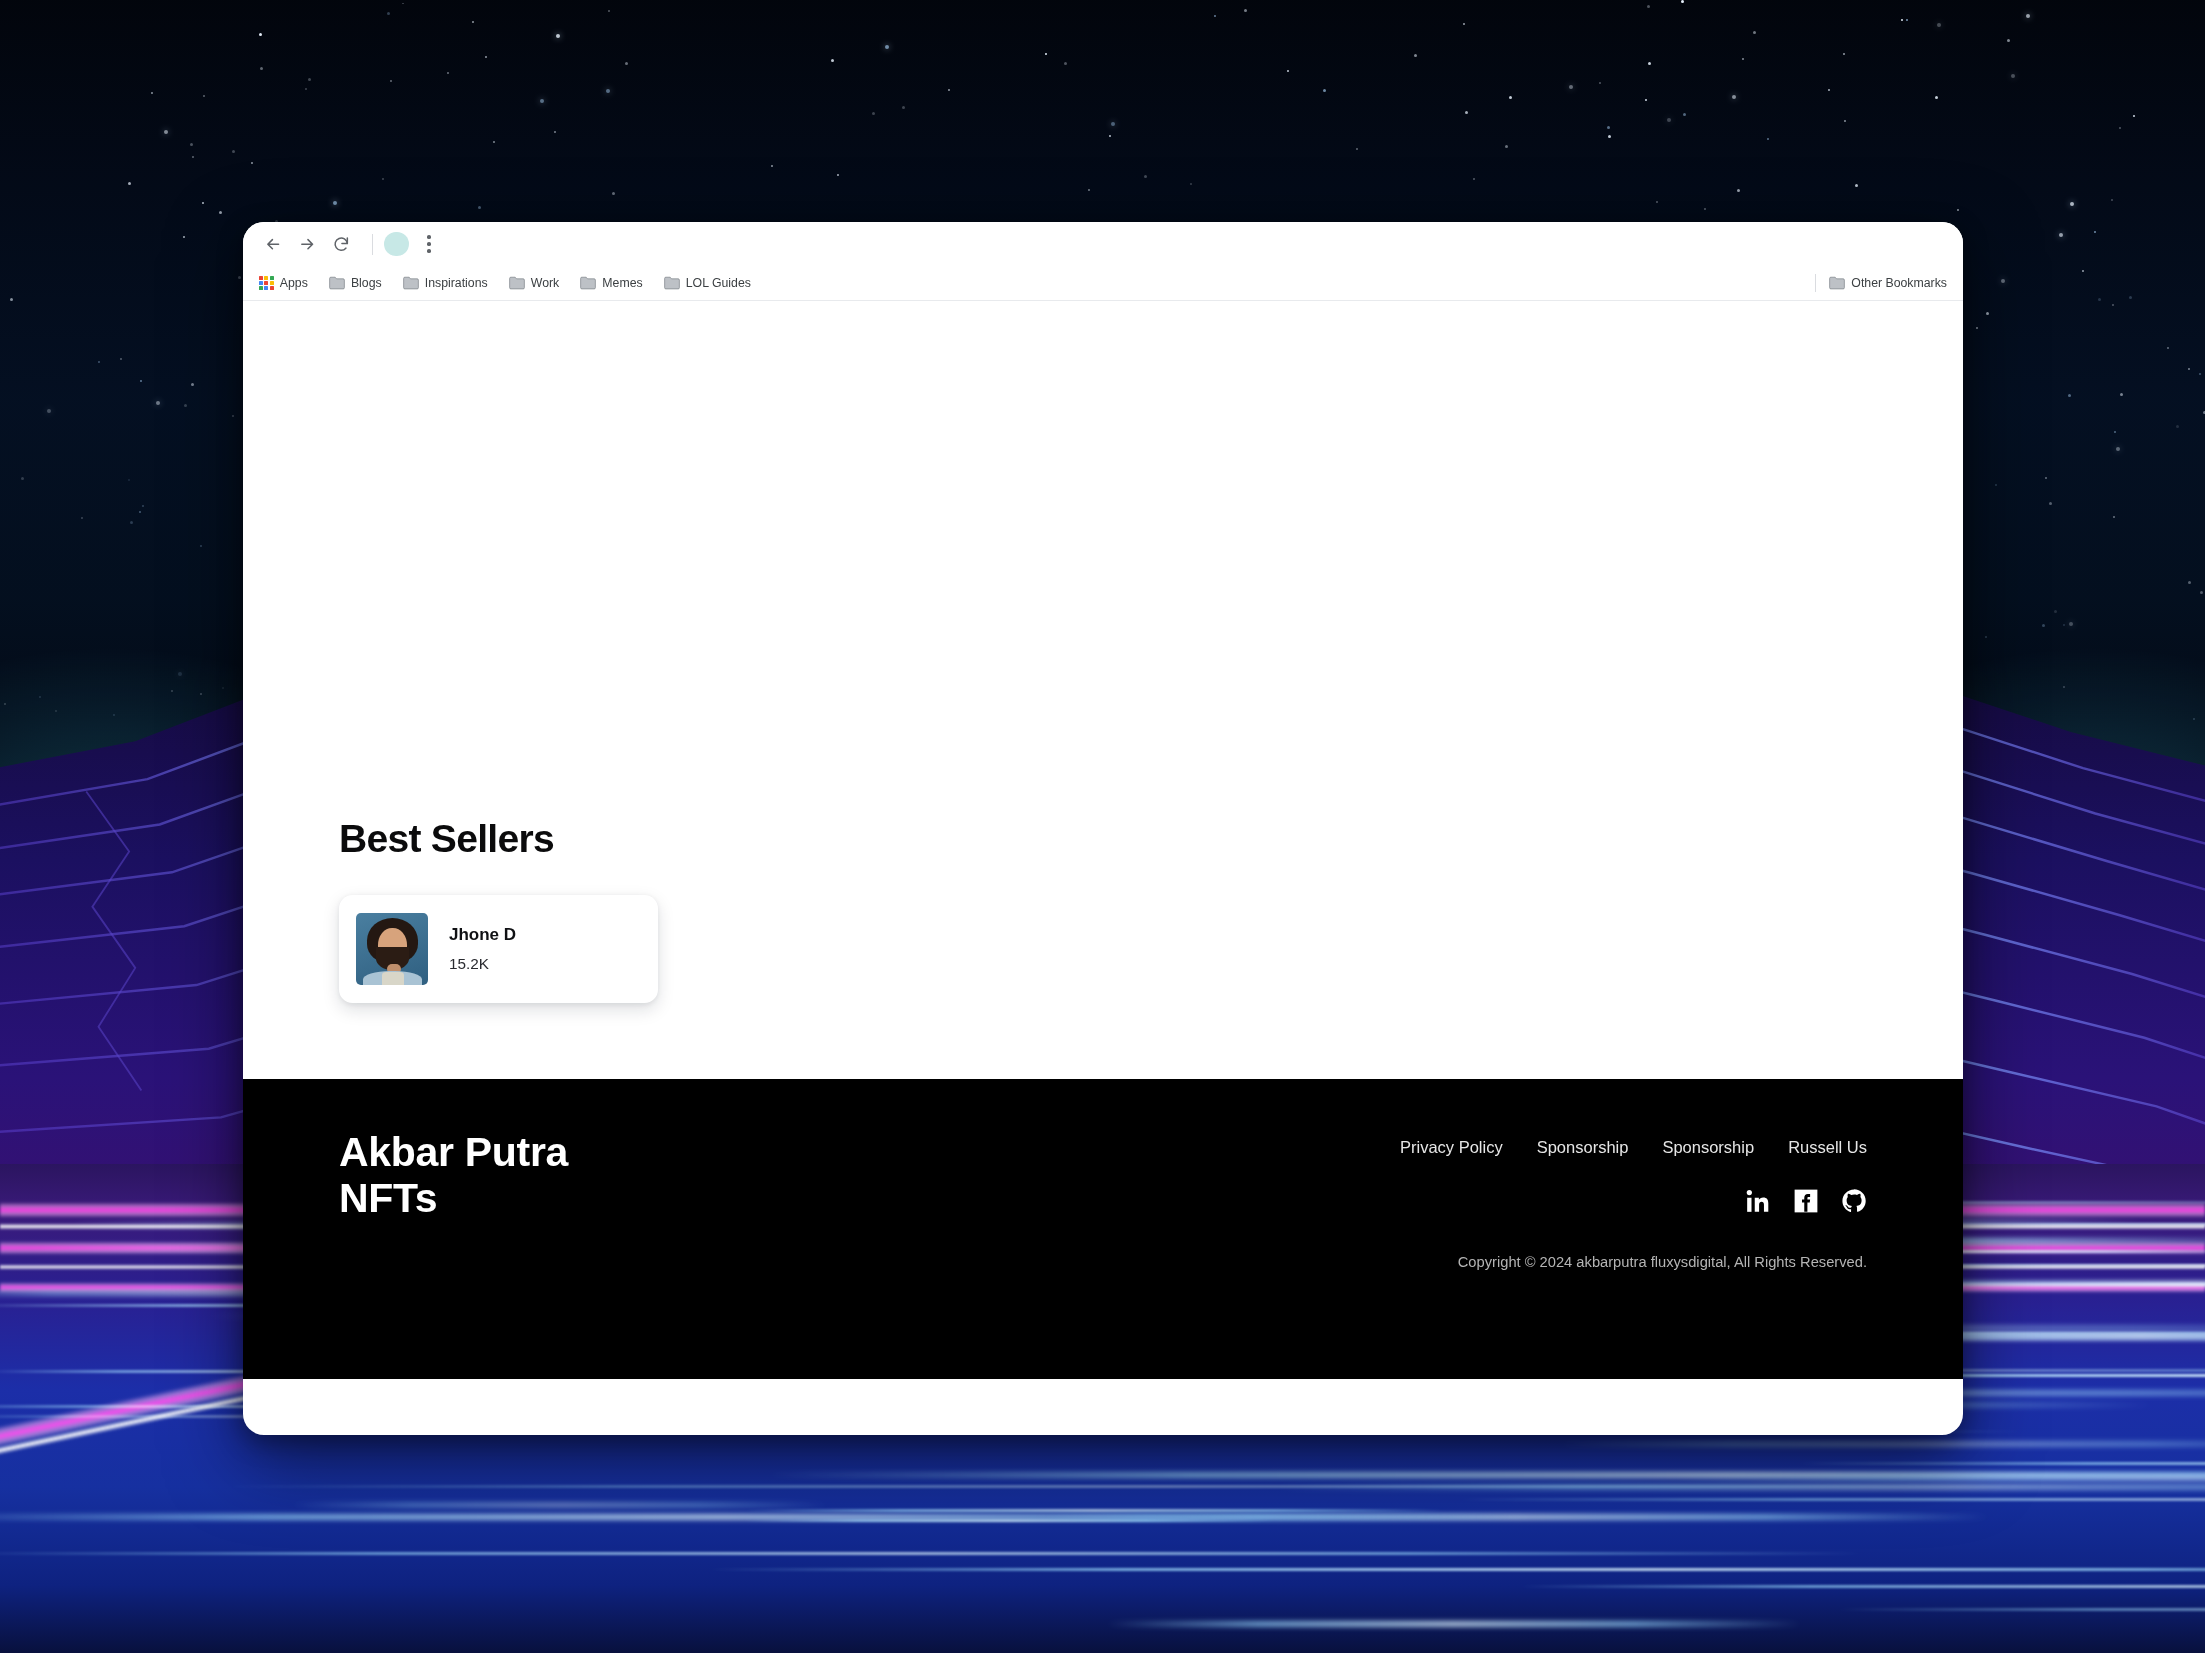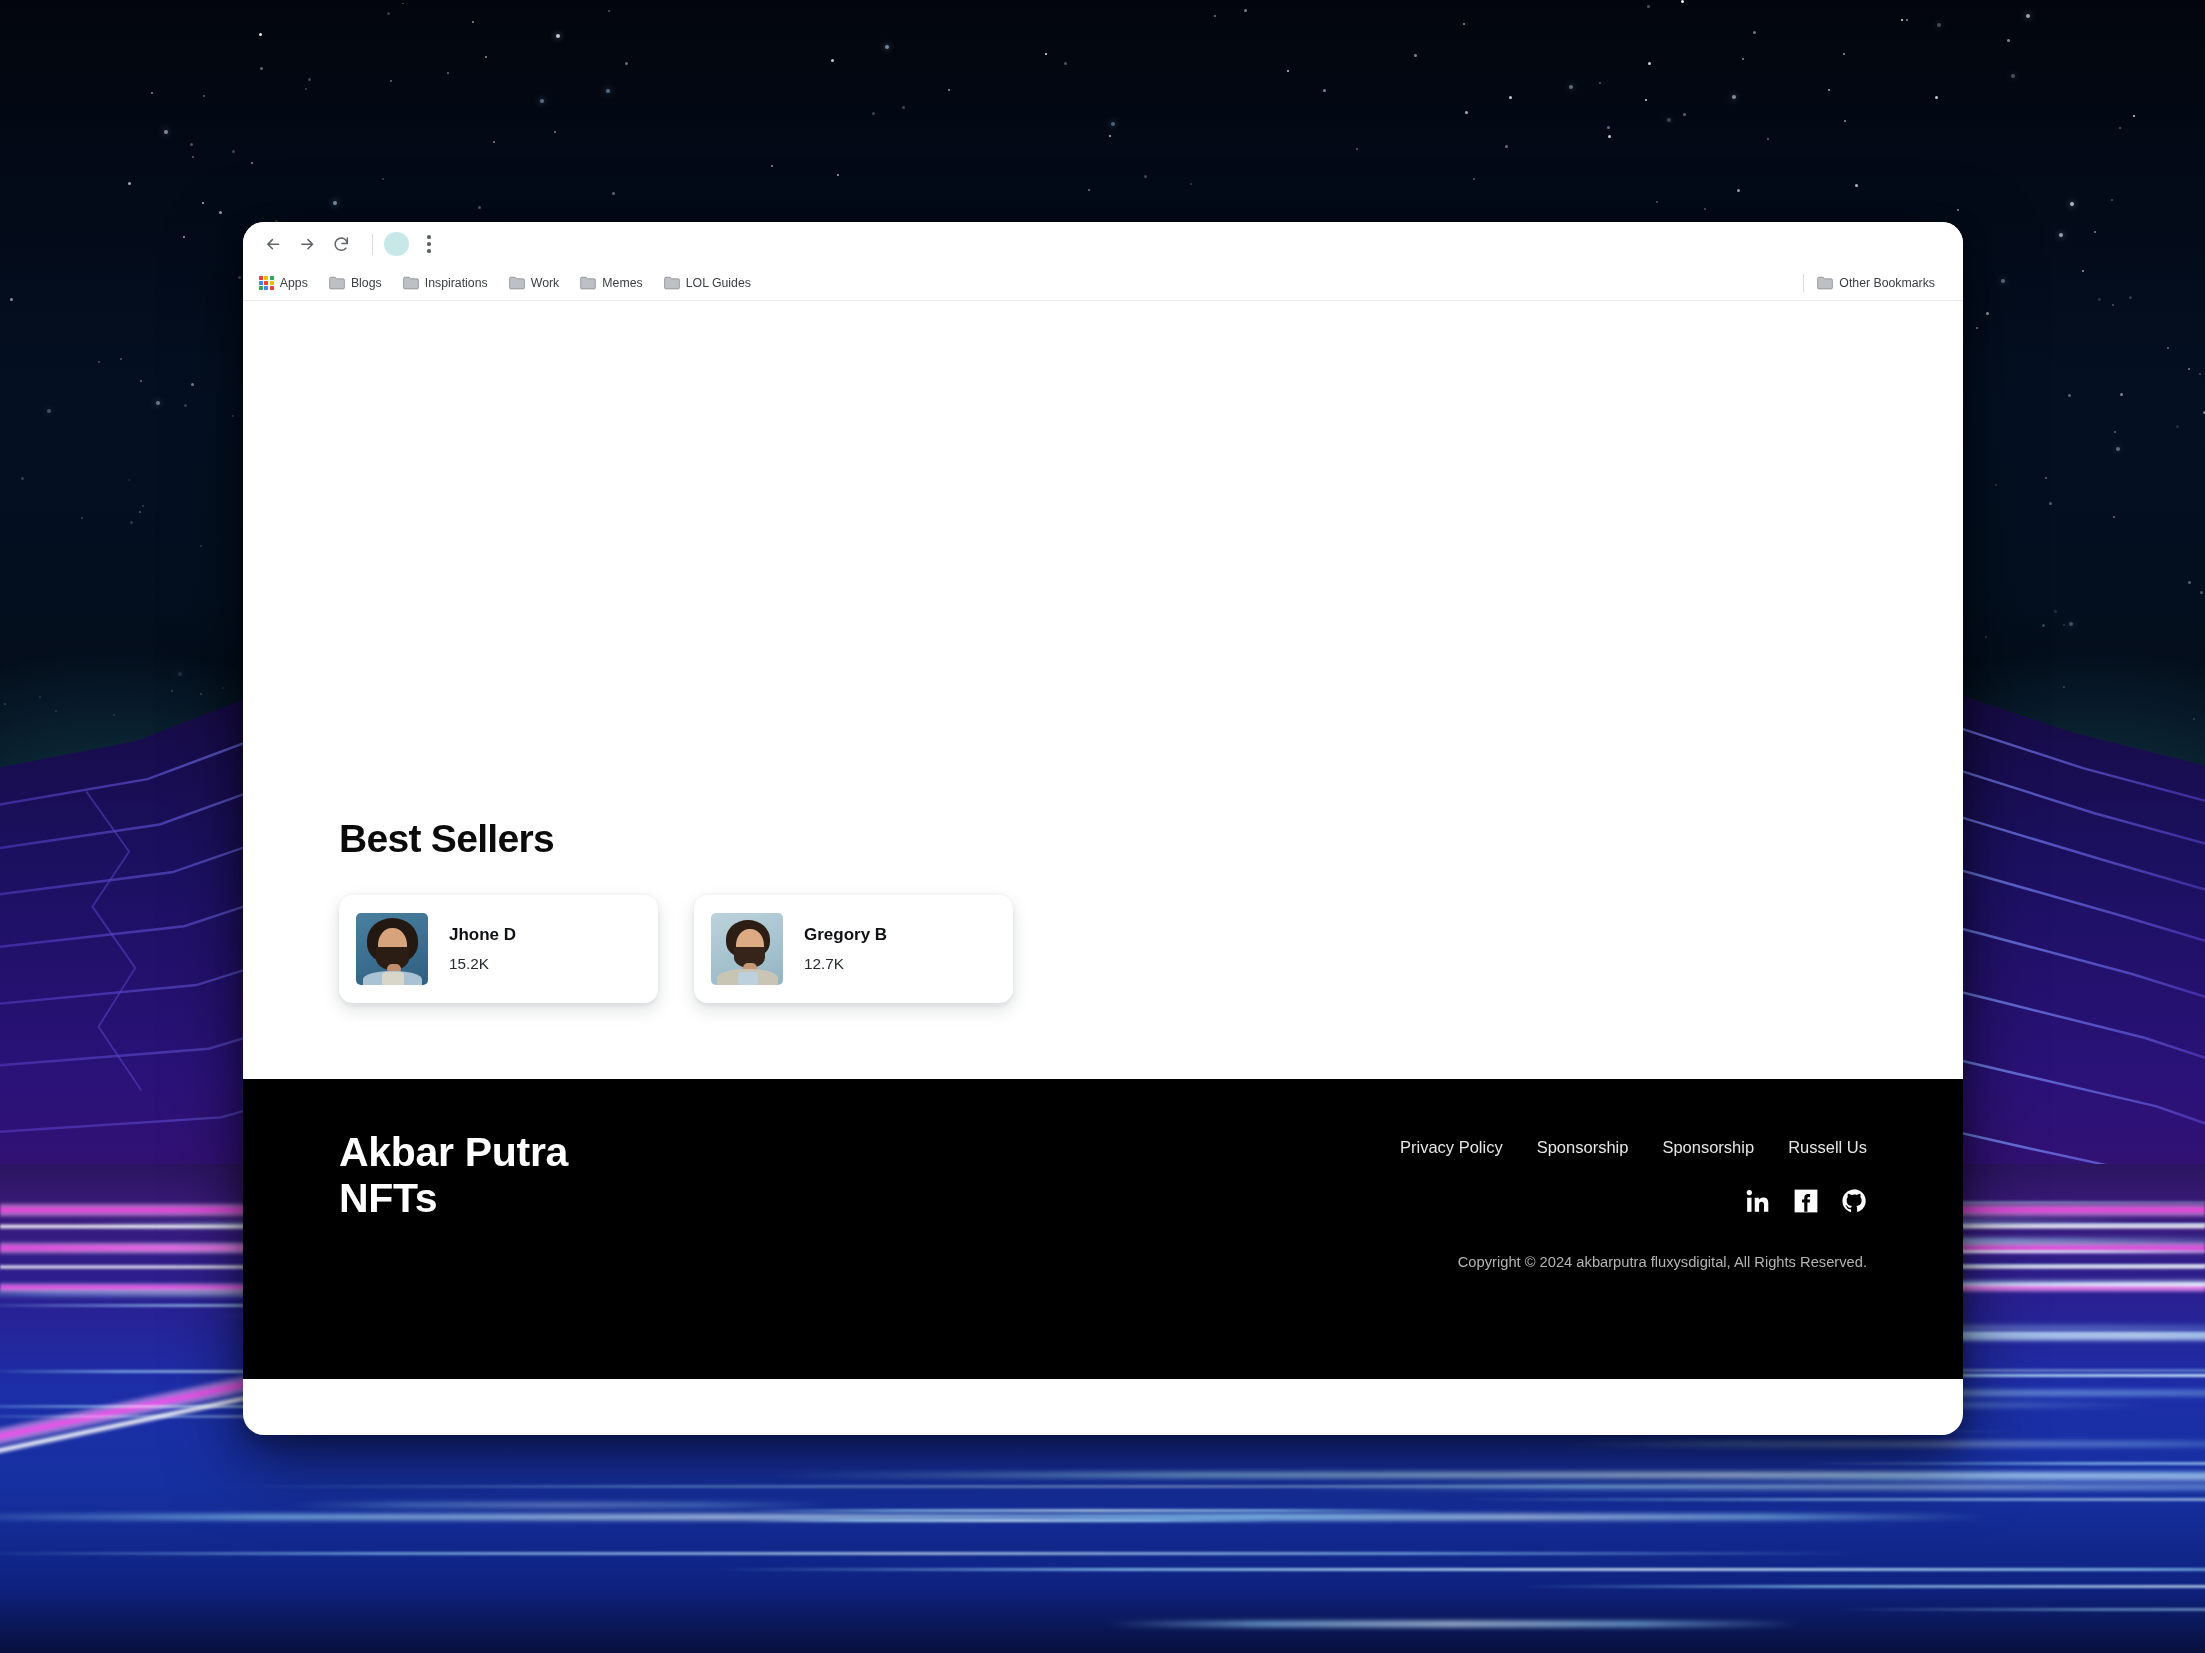--- a/index.html
+++ b/index.html
@@ -172,21 +172,21 @@
   }
   .bm { display:flex; align-items:center; margin-right:21px; }
   .bm-label { font-size:12.3px; color:#3c4043; white-space:nowrap; }
   .folder-ico { width:16px; height:13.5px; margin-right:6.1px; flex:0 0 auto; }
   .apps-ico {
     width:14.7px; height:14.7px; margin-right:6.1px;
     display:grid; grid-template-columns:repeat(3,1fr); grid-template-rows:repeat(3,1fr); gap:1.5px;
   }
   .apps-ico span { border-radius:0.6px; display:block; }
   .bm-right {
-    position:absolute; right:28px; top:0; height:34px;
+    position:absolute; right:16px; top:0; height:34px;
     display:flex; align-items:center;
   }
   .bm-sep { width:1.2px; height:18.4px; background:#dadce0; margin-right:13.5px; }
 
   
   .page { background:#ffffff; height:1078px; position:relative; }
 
   .section-title {
     position:absolute; left:96px; top:516px;
     font-size:39px; font-weight:bold; color:#0b0b0c;
@@ -809,37 +809,20 @@
             <div class="body" style="left:7.4px; top:58px; width:59px; height:18.4px; background:#a9c3d4;"></div>
             <div class="body" style="left:26px; top:59px; width:22px; height:16px; background:#d8d6c8; border-radius:20% 20% 0 0;"></div>
           </div>
         </div>
         <div class="card-meta">
           <div class="card-name">Jhone D</div>
           <div class="card-count">15.2K</div>
         </div>
       </div>
 
-      <div class="card">
-        <div class="card-avatar">
-          <div class="pt">
-            <div class="bg" style="background:linear-gradient(160deg,#bcd3dc,#93b4c4);"></div>
-            <div class="hair" style="left:14.7px; top:7.4px; width:44px; height:38px; background:#2d1e15;"></div>
-            <div class="face" style="left:24.5px; top:16px; width:28px; height:34px; background:#dcab84;"></div>
-            <div class="beard" style="left:23px; top:34px; width:31px; height:21px; background:#36241a;"></div>
-            <div class="neck" style="left:32px; top:50px; width:13.5px; height:9.8px; background:#c69874;"></div>
-            <div class="body" style="left:6.1px; top:56px; width:61px; height:19.6px; background:#c9c5b4;"></div>
-            <div class="body" style="left:27px; top:59px; width:19.6px; height:16px; background:#bcd1dd; border-radius:20% 20% 0 0;"></div>
-          </div>
-        </div>
-        <div class="card-meta">
-          <div class="card-name">Gregory B</div>
-          <div class="card-count">12.7K</div>
-        </div>
-      </div>
 
 
 
     </div>
 
     <div class="footer">
       <div class="brand">
         <div>Akbar Putra</div>
         <div>NFTs</div>
       </div>

